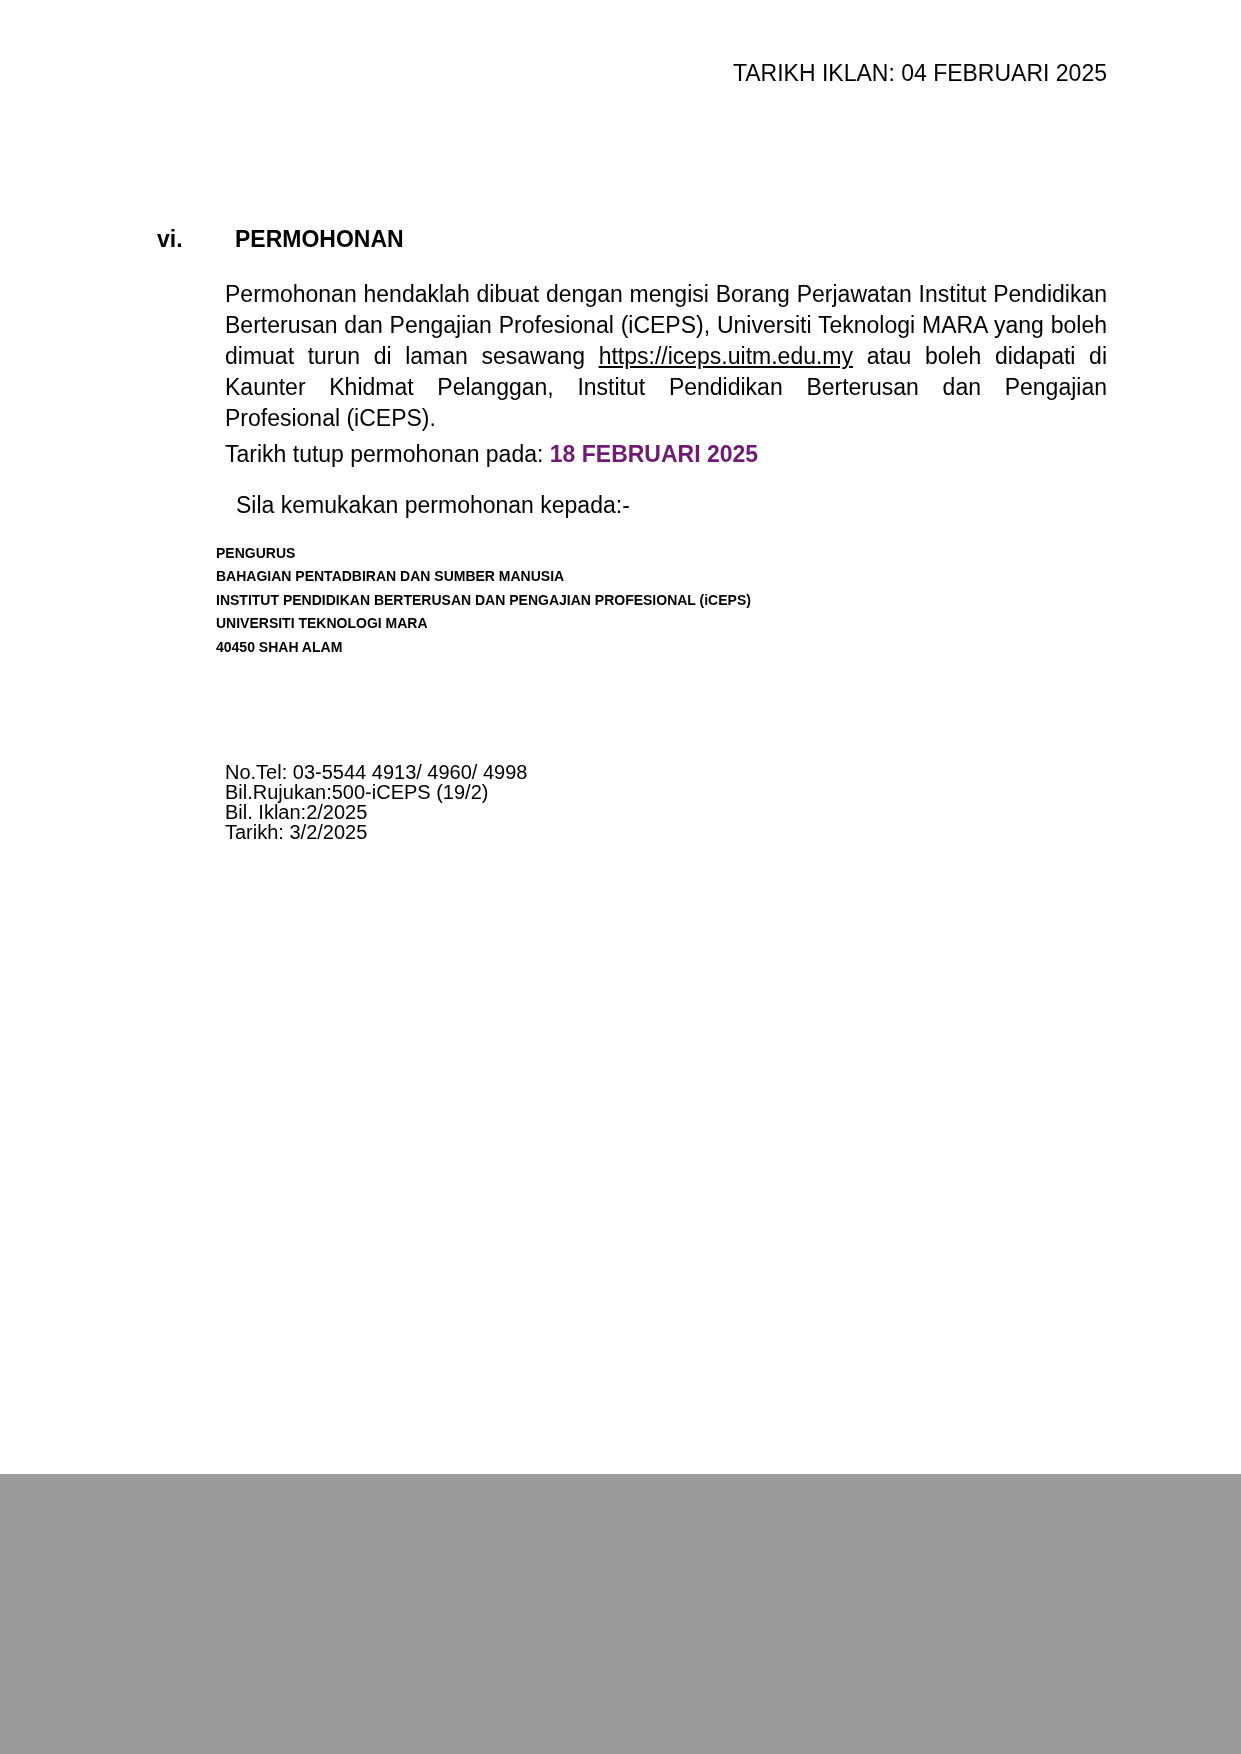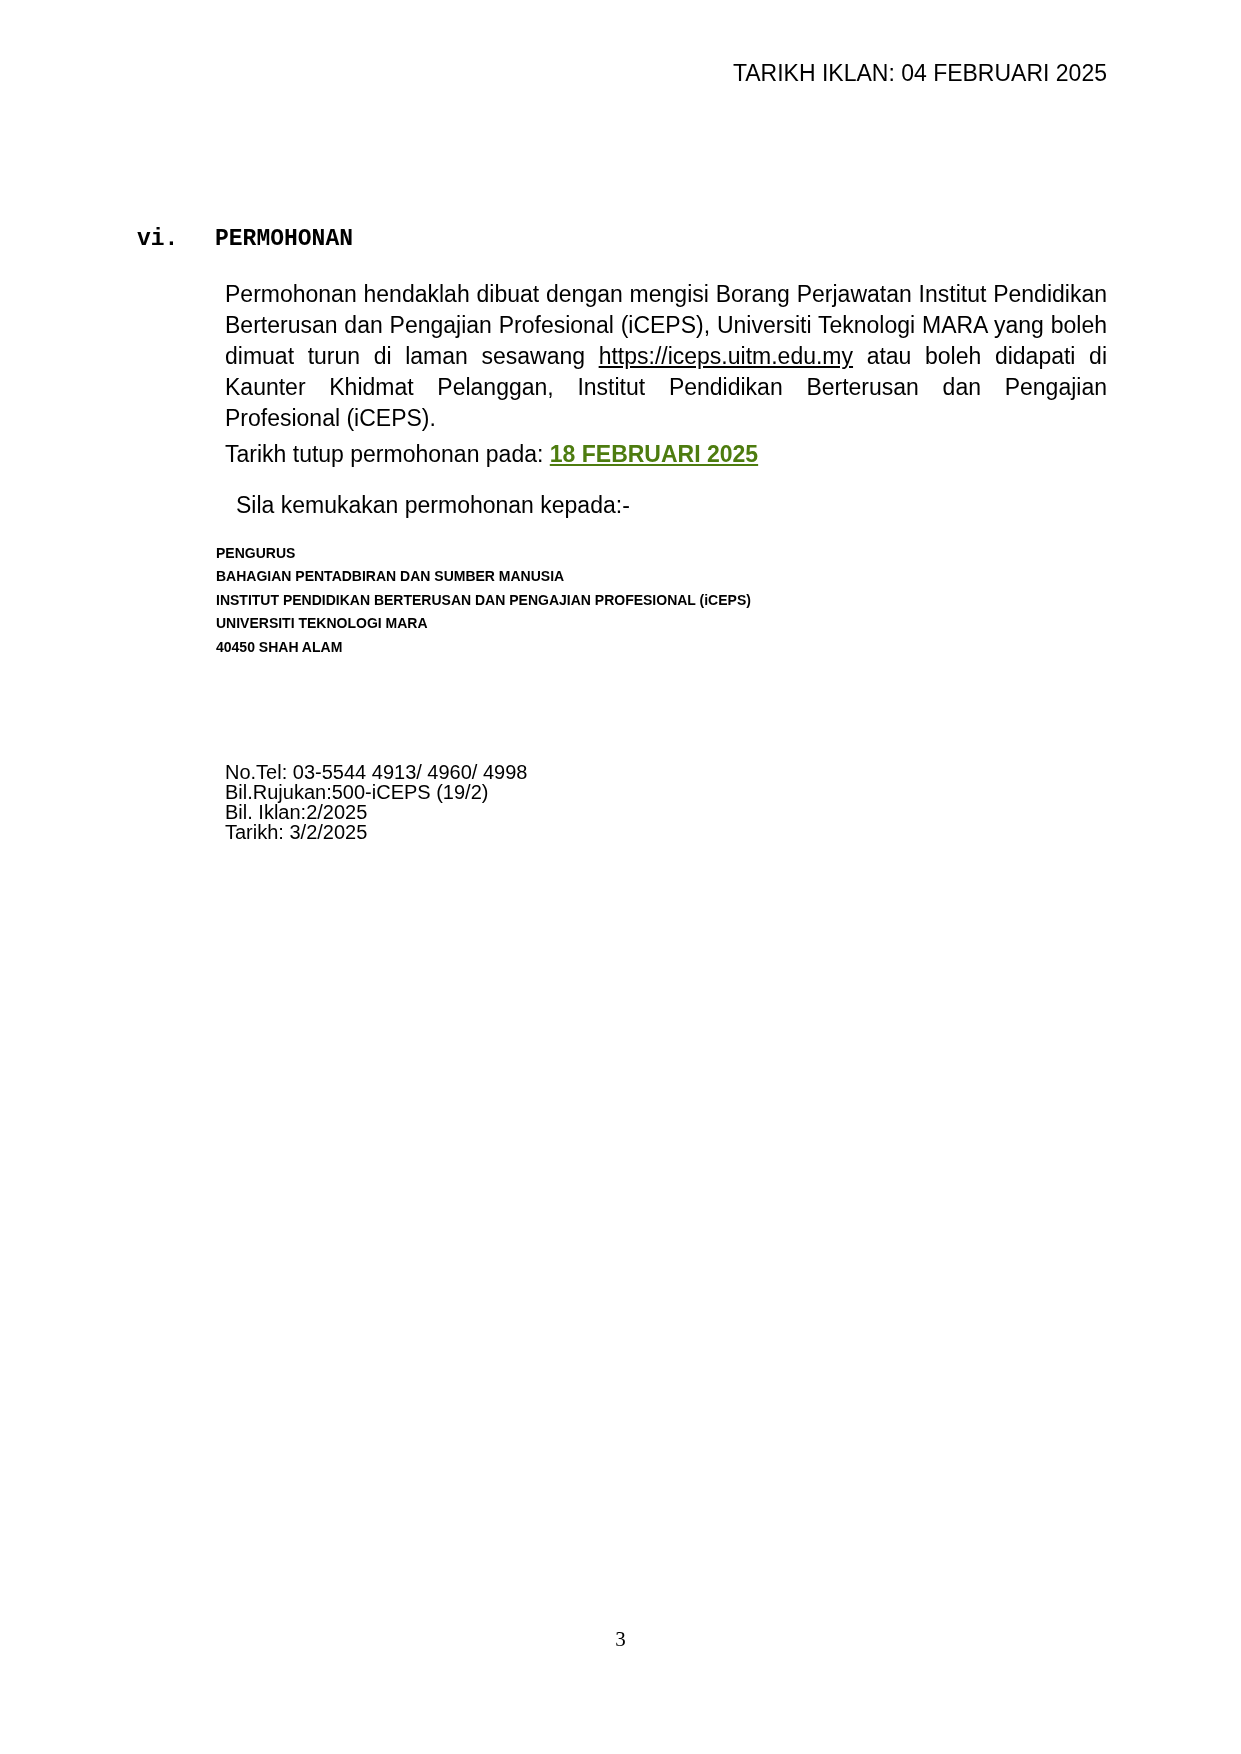--- a/index.html
+++ b/index.html
@@ -1,20 +1,20 @@
 <!DOCTYPE html>
 <html><head>
 <meta charset="utf-8">
 <style>
   * { margin: 0; padding: 0; box-sizing: border-box; }
   html, body { background: #9b9b9b; }
   .page {
     position: relative;
     width: 1241px;
-    height: 1754px;
+    height: 1474px;
     margin: 0 auto;
     background: #ffffff;
     font-family: "Liberation Sans", sans-serif;
     color: #000000;
     font-size: 23px;
     padding-left: 36px;
   }
   .abs { position: absolute; }
   .header-line {
     top: 59px;
@@ -25,25 +25,24 @@
   }
   .body-text {
     left: 225px;
     width: 882px;
     text-align: justify;
     line-height: 31px;
   }
   .para-intro { top: 119px; }
   .section-heading {
     top: 224px;
-    left: 137px;
+    left: 157px;
     display: flex;
     font-weight: bold;
     line-height: 31px;
-    font-family: Liberation Mono, monospace;
   }
   .section-num { width: 78px; }
   .para-application { top: 279px; }
   .deadline-line { top: 439px; left: 225px; line-height: 31px; white-space: nowrap; }
   .deadline-date { font-weight: bold; }
   .submit-line { top: 490px; left: 236px; line-height: 31px; white-space: nowrap; }
   .address-block {
     top: 542px;
     left: 216px;
     font-weight: bold;
@@ -81,21 +80,21 @@
   <div class="abs header-line">TARIKH IKLAN: 04 FEBRUARI 2025</div>
 
 
   <div class="abs section-heading">
     <span class="section-num">vi.</span>
     <span>PERMOHONAN</span>
   </div>
 
   <div class="abs body-text para-application"><span>Permohonan hendaklah dibuat dengan mengisi Borang Perjawatan Institut Pendidikan Berterusan dan Pengajian Profesional (iCEPS), Universiti Teknologi MARA yang boleh dimuat turun di laman sesawang </span><a href="#" class="doc-link">https://iceps.uitm.edu.my</a><span> atau boleh didapati di Kaunter Khidmat Pelanggan, Institut Pendidikan Berterusan dan Pengajian Profesional (iCEPS).</span></div>
 
-  <div class="abs deadline-line"><span>Tarikh tutup permohonan pada: </span><span class="deadline-date" id="deadline-date" style="color: #4d7c0f; text-decoration: underline;">18 FEBRUARI 2025</span></div>
+  <div class="abs deadline-line"><span>Tarikh tutup permohonan pada: </span><span class="deadline-date" id="deadline-date" style="color: #701a75;">18 FEBRUARI 2025</span></div>
 
   <div class="abs submit-line">Sila kemukakan permohonan kepada:-</div>
 
   <div class="abs address-block">
       <div>PENGURUS</div>
       <div>BAHAGIAN PENTADBIRAN DAN SUMBER MANUSIA</div>
       <div>INSTITUT PENDIDIKAN BERTERUSAN DAN PENGAJIAN PROFESIONAL (iCEPS)</div>
       <div>UNIVERSITI TEKNOLOGI MARA</div>
       <div>40450 SHAH ALAM</div>
     </div>

